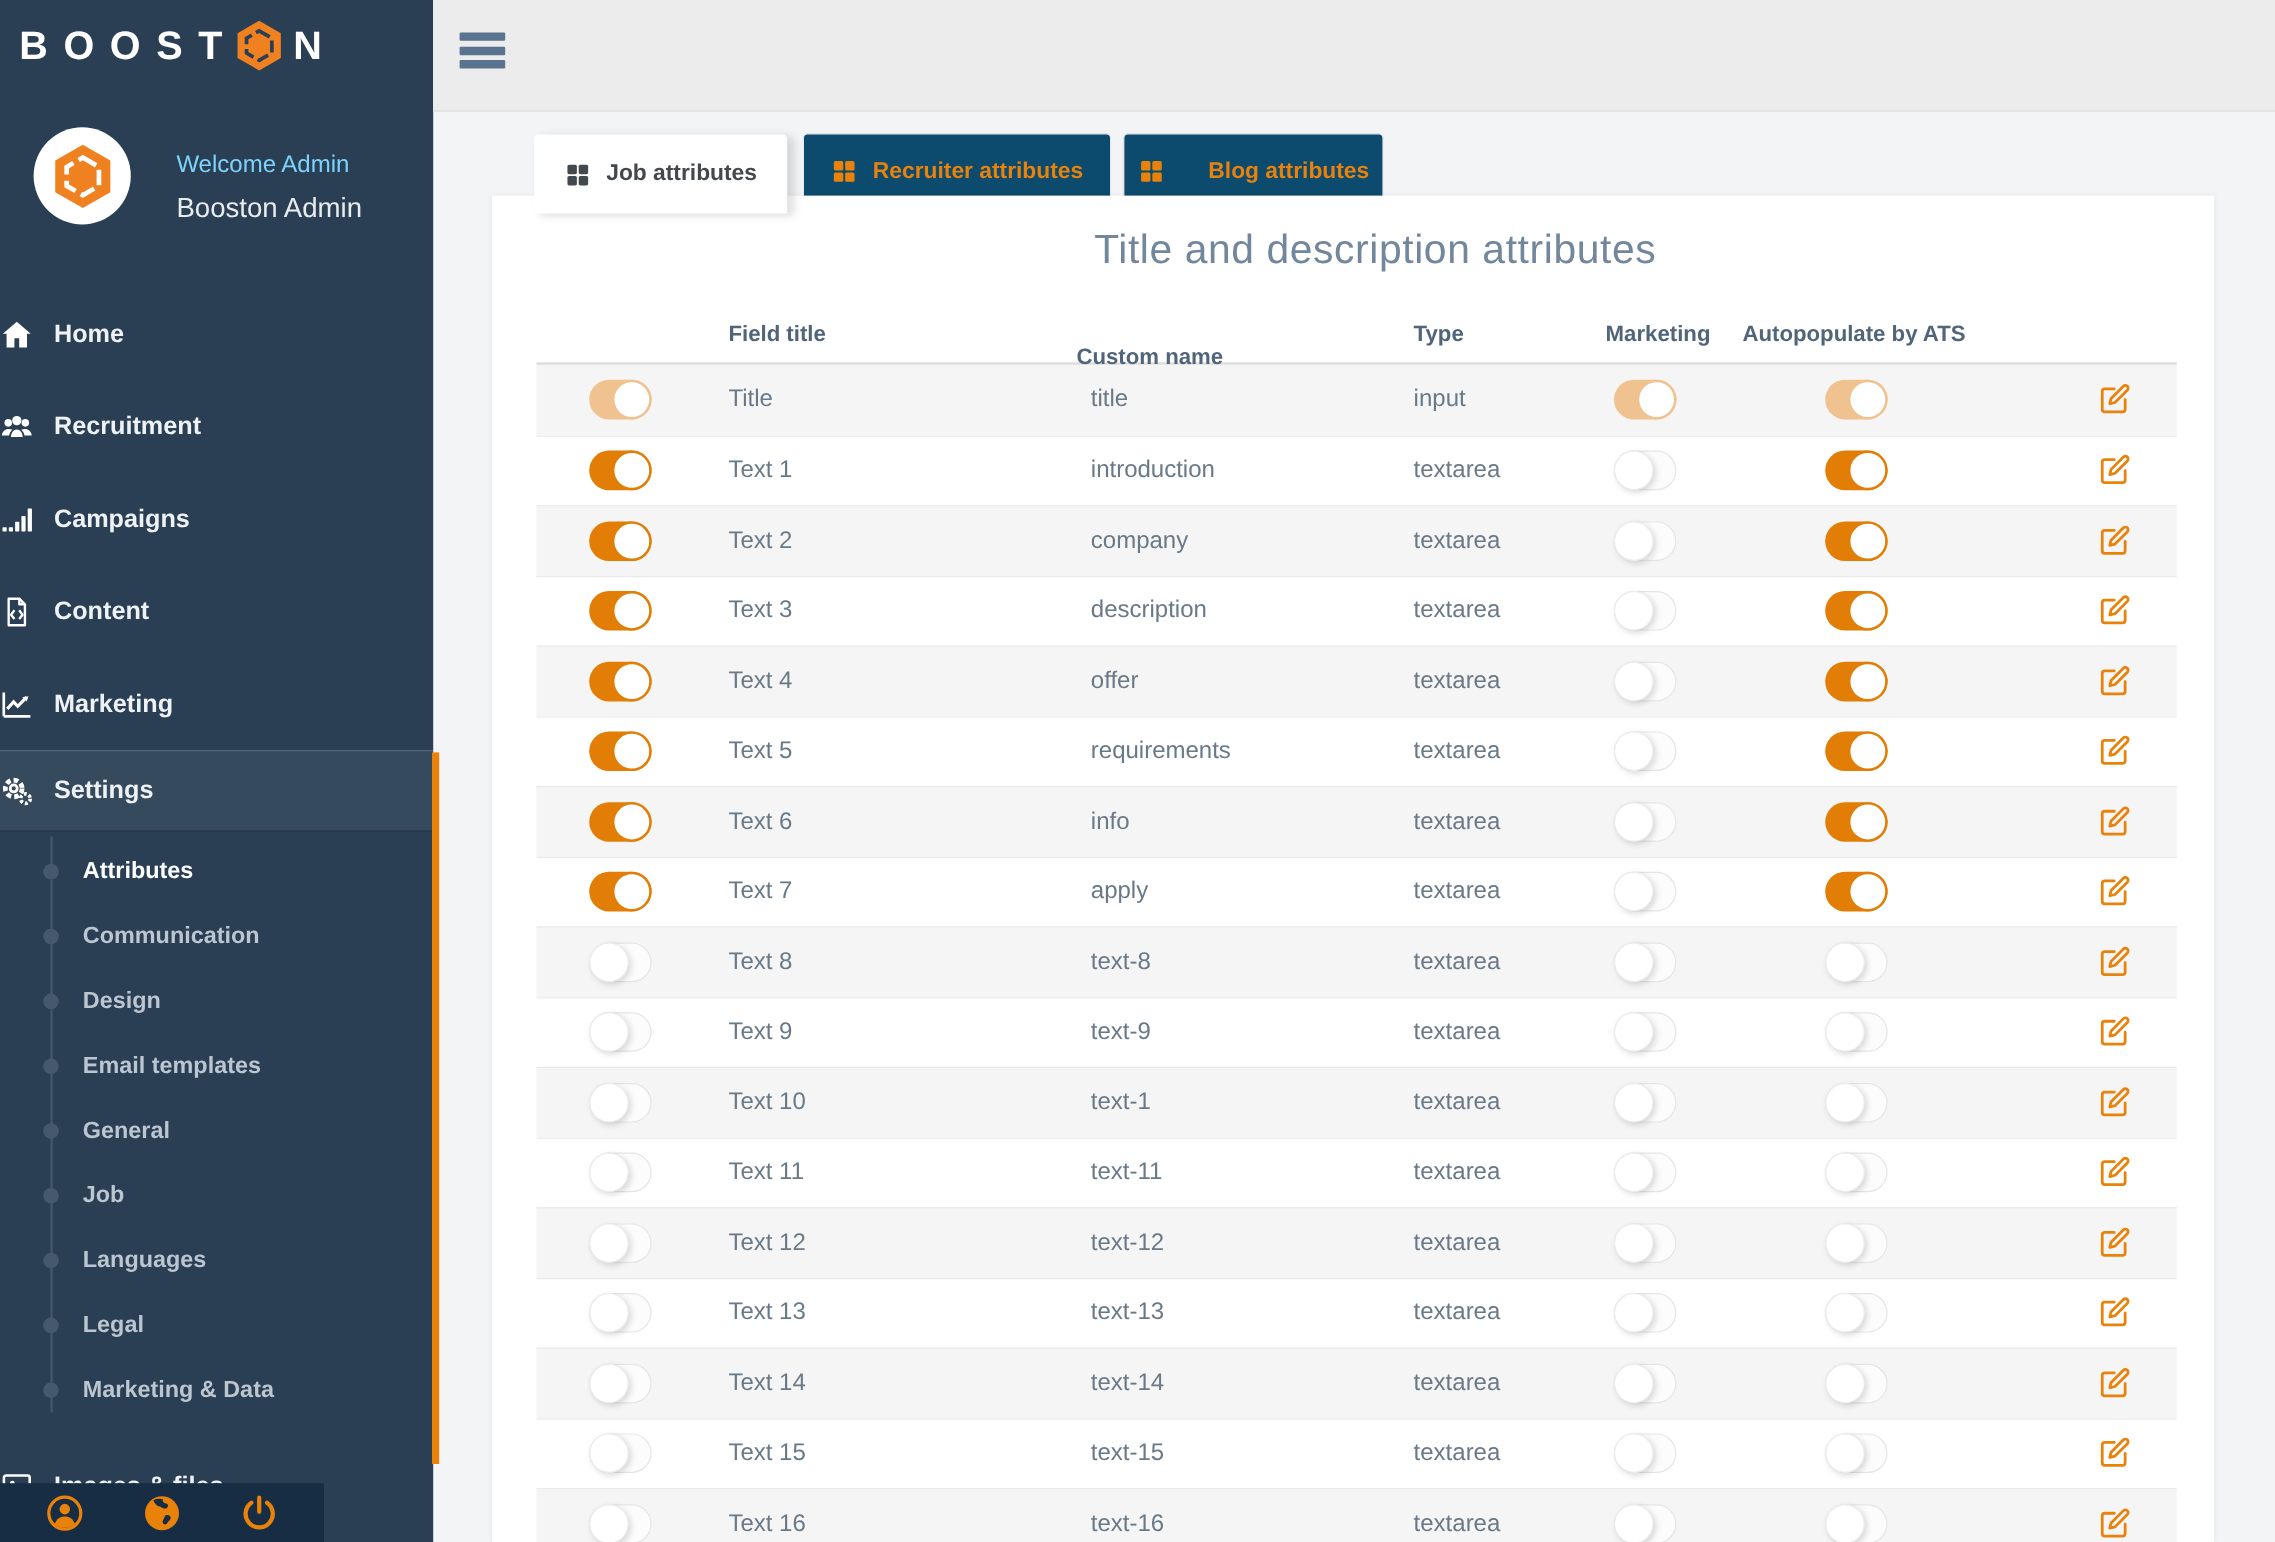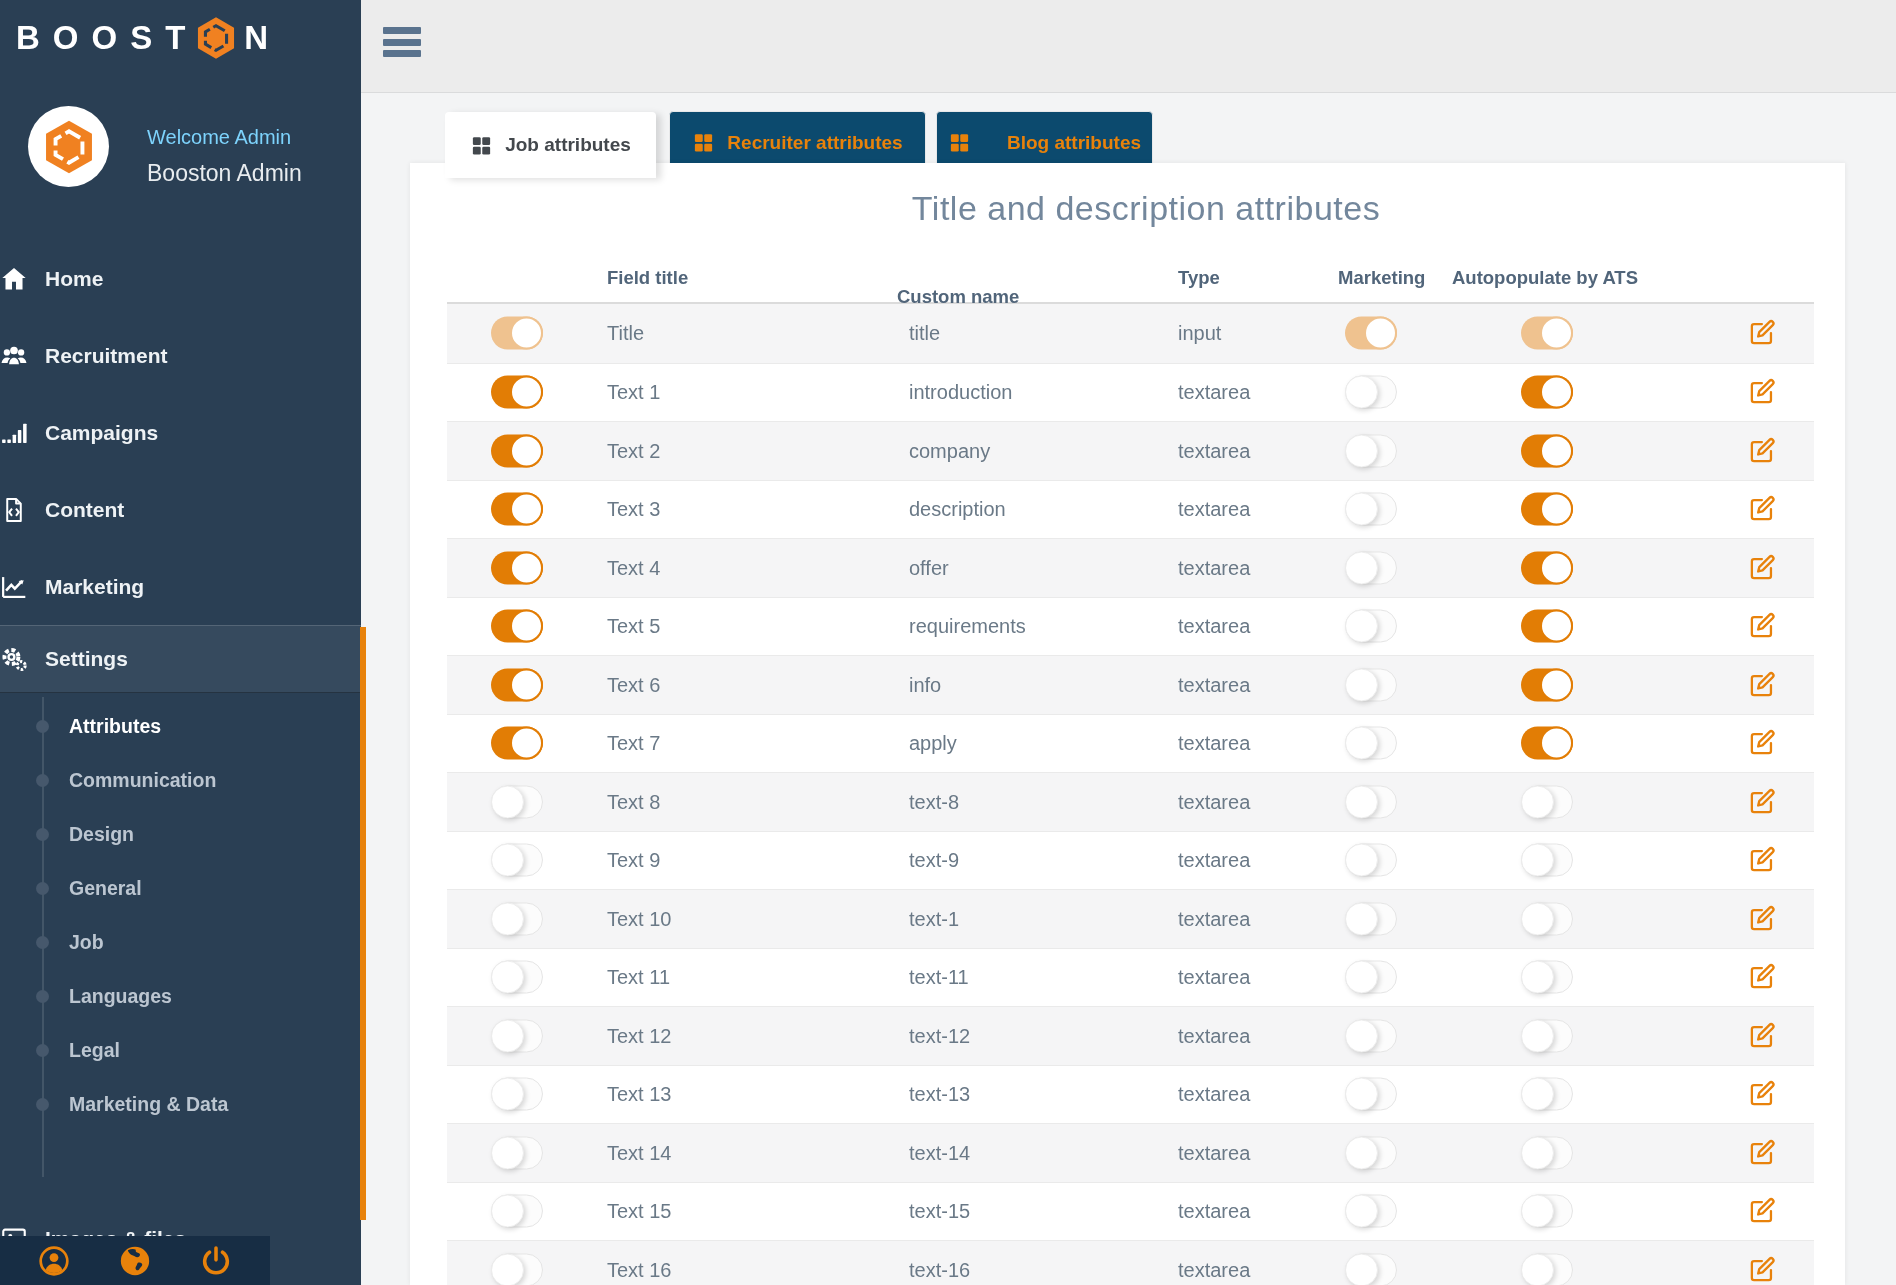--- a/index.html
+++ b/index.html
@@ -177,20 +177,21 @@
             <circle cx="18.2" cy="17.6" r="3.4" stroke-width="2.6" stroke-dasharray="2.1 1.5"></circle>
           </svg>
         </span>
         <span>Settings</span>
       </div>
     </div>
   <div class="submenu">
       <div class="sub-item active">Attributes</div>
       <div class="sub-item">Communication</div>
       <div class="sub-item">Design</div>
+      <div class="sub-item">Email templates</div>
       <div class="sub-item">General</div>
       <div class="sub-item">Job</div>
       <div class="sub-item">Languages</div>
       <div class="sub-item">Legal</div>
       <div class="sub-item">Marketing &amp; Data</div>
     </div>
   <div class="images-item">
       <div class="nav-item">
         <span class="icon">
           <svg viewBox="0 0 24 24" fill="none" stroke="currentColor" stroke-width="1.8">

